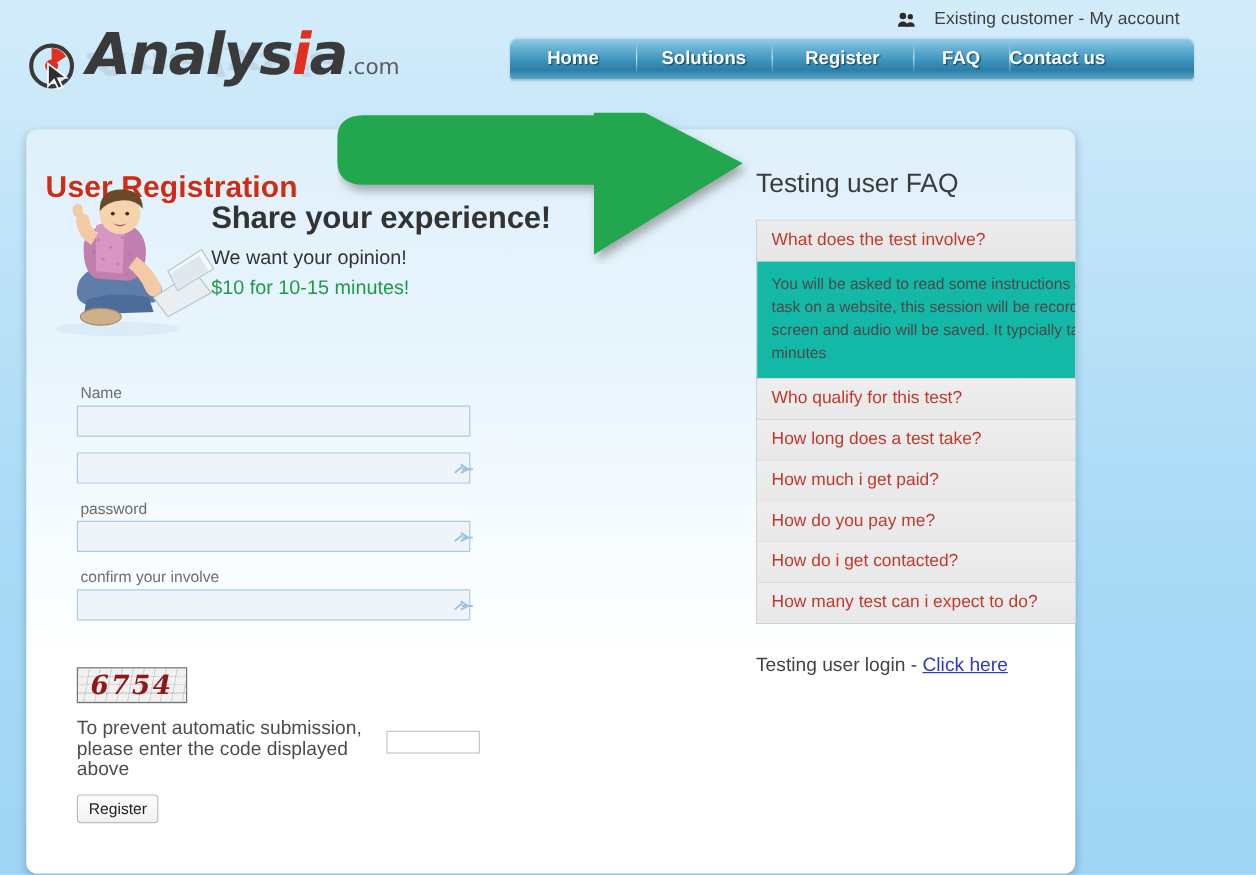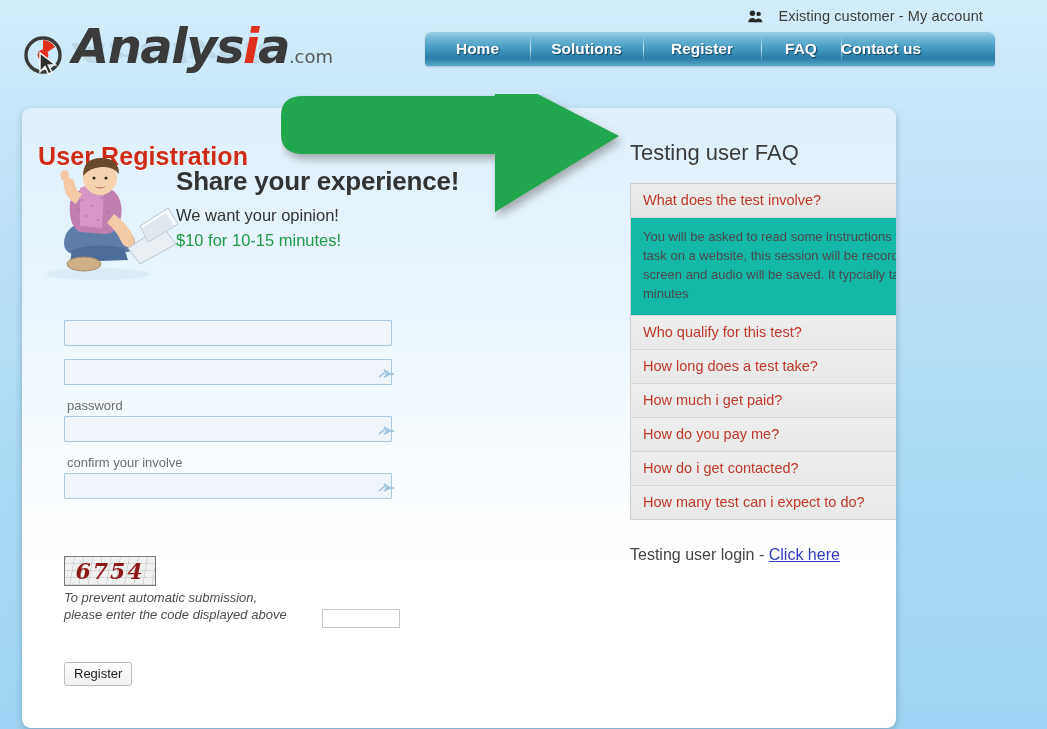--- a/index.html
+++ b/index.html
@@ -154,22 +154,22 @@
   .captcha-code {
     position: absolute; left: 0; right: 0; top: 1px;
     text-align: center;
     font-family: "DejaVu Serif", serif;
     font-style: italic; font-weight: bold;
     font-size: 22px; color: #8e1717;
     letter-spacing: 2px;
     line-height: 26px;
   }
   .captcha-note {
-    margin-top: 3px;
-    font-size: 13px; font-style: italic; color: #4d4d4d;
+    margin-top: 13px;
+    font-size: 16px; color: #4d4d4d;
     line-height: 17px; width: 250px;
   }
   .captcha-input {
     position: absolute; left: 258px; top: 53px;
     width: 68px; height: 17px;
     border: 1px solid #c8c8c8; background: #ffffff;
     font-size: 13px; padding: 0 4px; outline: none;
   }
   .register-btn {
     position: absolute; left: 42px; top: 554px;
@@ -313,20 +313,21 @@
 
   <div class="hero">
     <div class="hero-h">Share your experience!</div>
     <div class="hero-l">We want your opinion!</div>
     <div class="hero-price">$10 for 10-15 minutes!</div>
   </div>
 
   <form class="form">
 
     <div class="fld">
+      <label>Name</label>
       <input type="text" placeholder="" style="">
     </div>
 
     <div class="fld">
       <input type="text" placeholder="" style="">
       <span class="key-icon">
         <svg viewBox="0 0 18 12" xmlns="http://www.w3.org/2000/svg">
           <path d="M2 9 L8 4" stroke="#9cc2dd" stroke-width="1.6" fill="none"></path>
           <path d="M7 2 L13 6 L7 9" stroke="#9cc2dd" stroke-width="1.6" fill="none" stroke-linejoin="round"></path>
           <path d="M8 6 L17 6" stroke="#9cc2dd" stroke-width="1.6" fill="none"></path>

